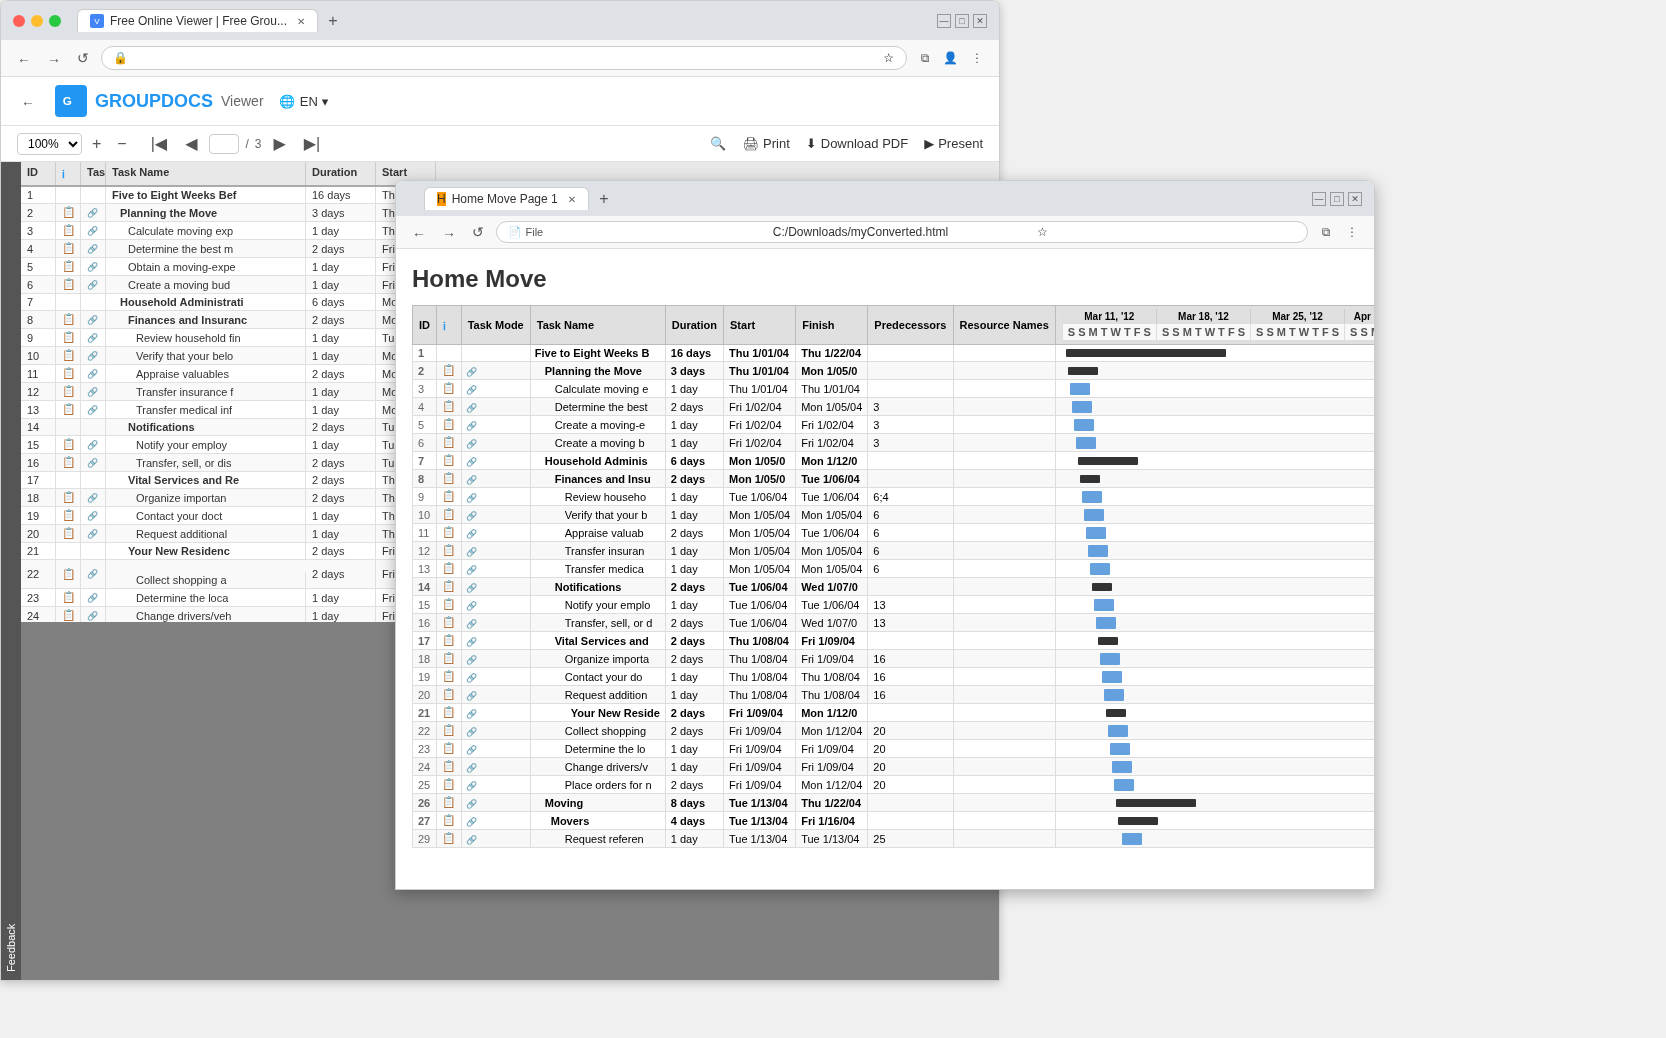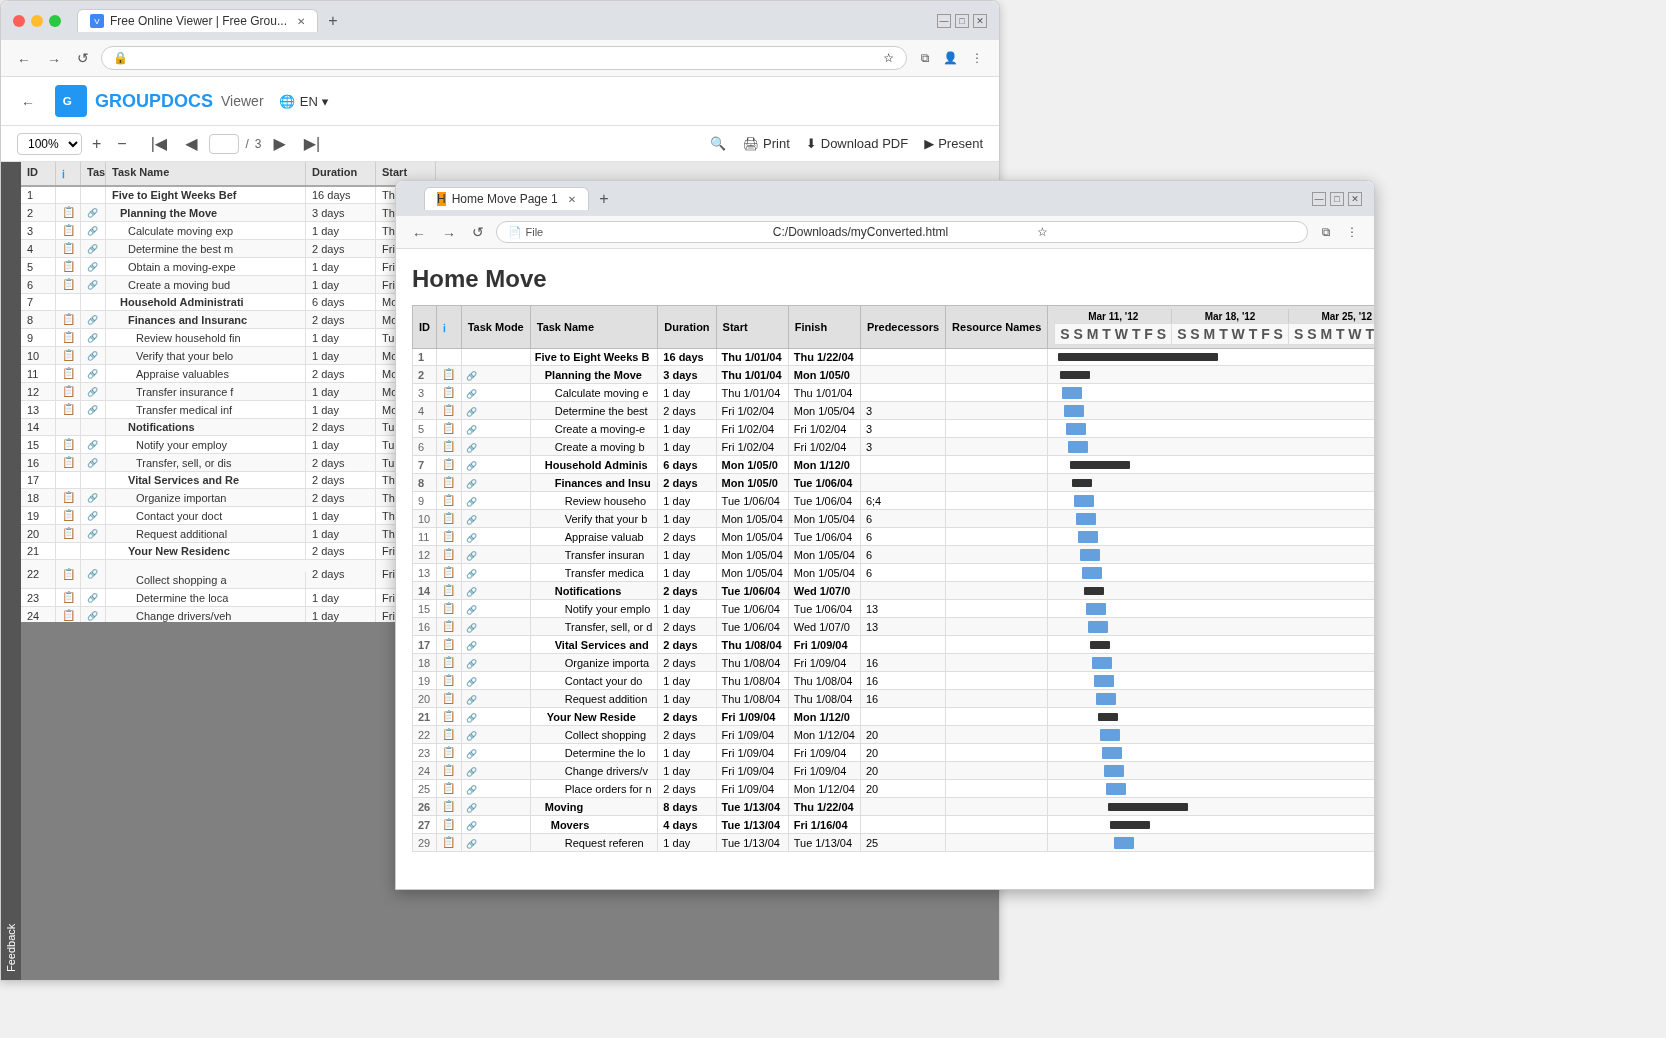--- a/index.html
+++ b/index.html
@@ -708,21 +708,21 @@
           <th style="width:90px;">Resource Names</th>
           <th colspan="4" style="min-width:320px; text-align:center;">
             <table style="width:100%; border-collapse:collapse; font-size:10px;">
               <tbody>
                   <tr>
                 <td style="width:80px; border-right:1px solid #ccc; padding:1px 3px;">Mar 11, '12</td>
                 <td style="width:80px; border-right:1px solid #ccc; padding:1px 3px;">Mar 18, '12</td>
                 <td style="width:80px; border-right:1px solid #ccc; padding:1px 3px;">Mar 25, '12</td>
                 <td style="width:80px; padding:1px 3px;">Apr 1, '12</td>
               </tr>
-              <tr style="font-size:14px; color:#555;">
+              <tr style="font-size:11px; color:#555;">
                 <td>S S M T W T F S</td>
                 <td>S S M T W T F S</td>
                 <td>S S M T W T F S</td>
                 <td>S S M T ...</td>
               </tr>
             </tbody>
               </table>
           </th>
         </tr>
       </thead>
@@ -1044,21 +1044,21 @@
       <td colspan="4" style="padding:0; position:relative; min-width:320px;">
         <div style="height:14px;position:relative;">
                 <div style="position:absolute;left:48px;top:1px;height:12px;width:20px;background:#4a90d9;border-radius:1px;opacity:0.85;"></div>
               </div>
       </td>
     </tr>
           <tr class="bold-row">
       <td style="color:#666;">21</td>
       <td><span style="color:#f5a623;">📋</span></td>
       <td><span style="color:#4a90d9;font-size:9px;">🔗</span></td>
-      <td style="padding-left:16px;">Your New Reside</td>
+      <td style="padding-left:40px;">Your New Reside</td>
       <td>2 days</td>
       <td>Fri 1/09/04</td>
       <td>Mon 1/12/0</td>
       <td></td>
       <td></td>
       <td colspan="4" style="padding:0; position:relative; min-width:320px;">
         <div style="height:14px;position:relative;">
                 <div style="position:absolute;left:50px;top:3px;height:8px;width:20px;background:#333;border-radius:1px;"></div>
               </div>
       </td>

